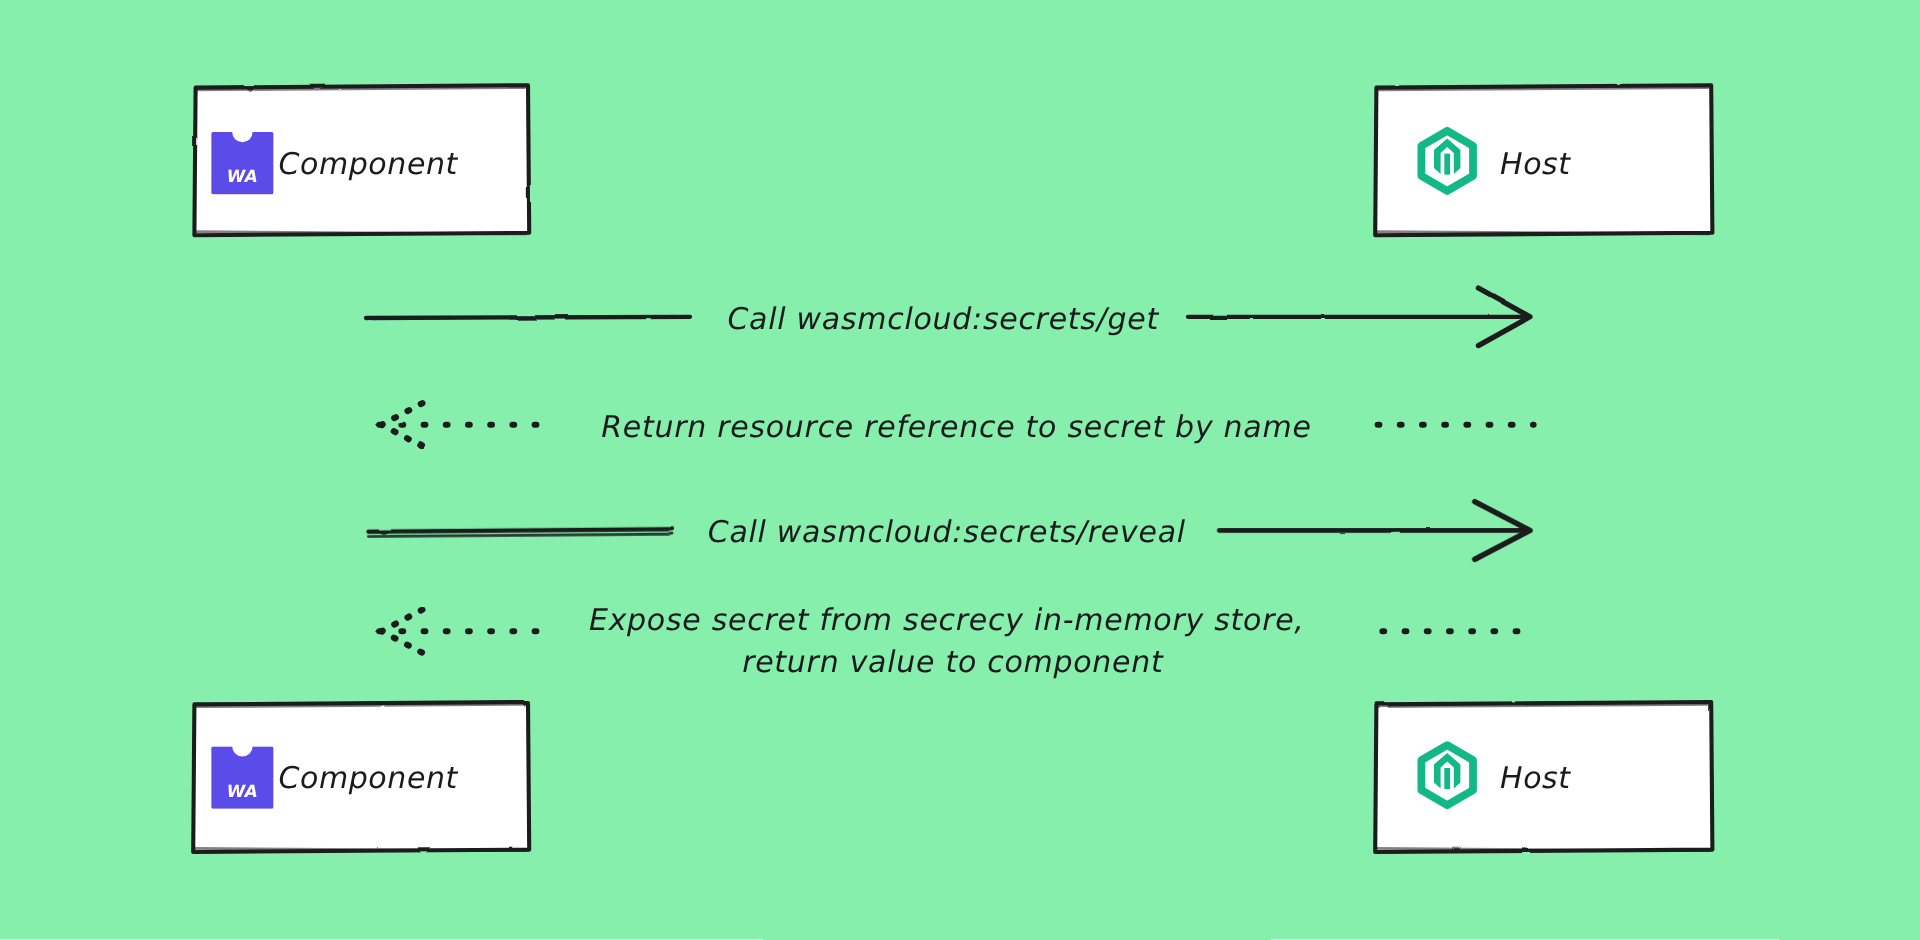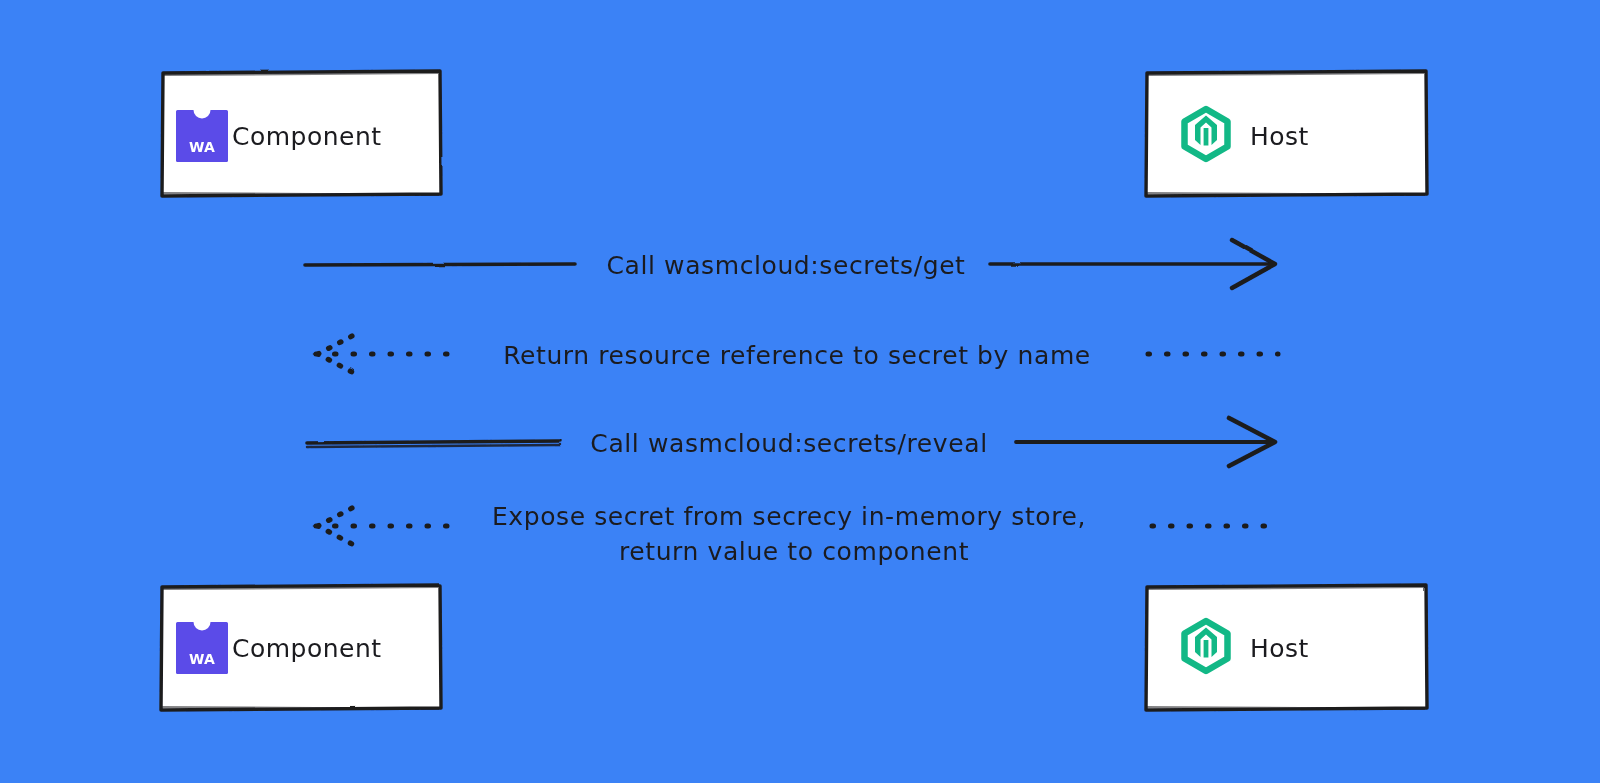--- a/index.html
+++ b/index.html
@@ -10,21 +10,22 @@
   body {
     width: 1600px;
     height: 783px;
     overflow: hidden;
     font-family: "DejaVu Sans", sans-serif;
   }
   #diagram-root {
     position: relative;
     width: 1600px;
     height: 783px;
-    background: #3b82f6;
+    background: #86efac;
+    font-style: italic;
   }
   .sketch-svg {
     position: absolute;
     top: 0;
     left: 0;
     width: 1600px;
     height: 783px;
   }
   .hand-text {
     font-family: "DejaVu Sans", sans-serif;

